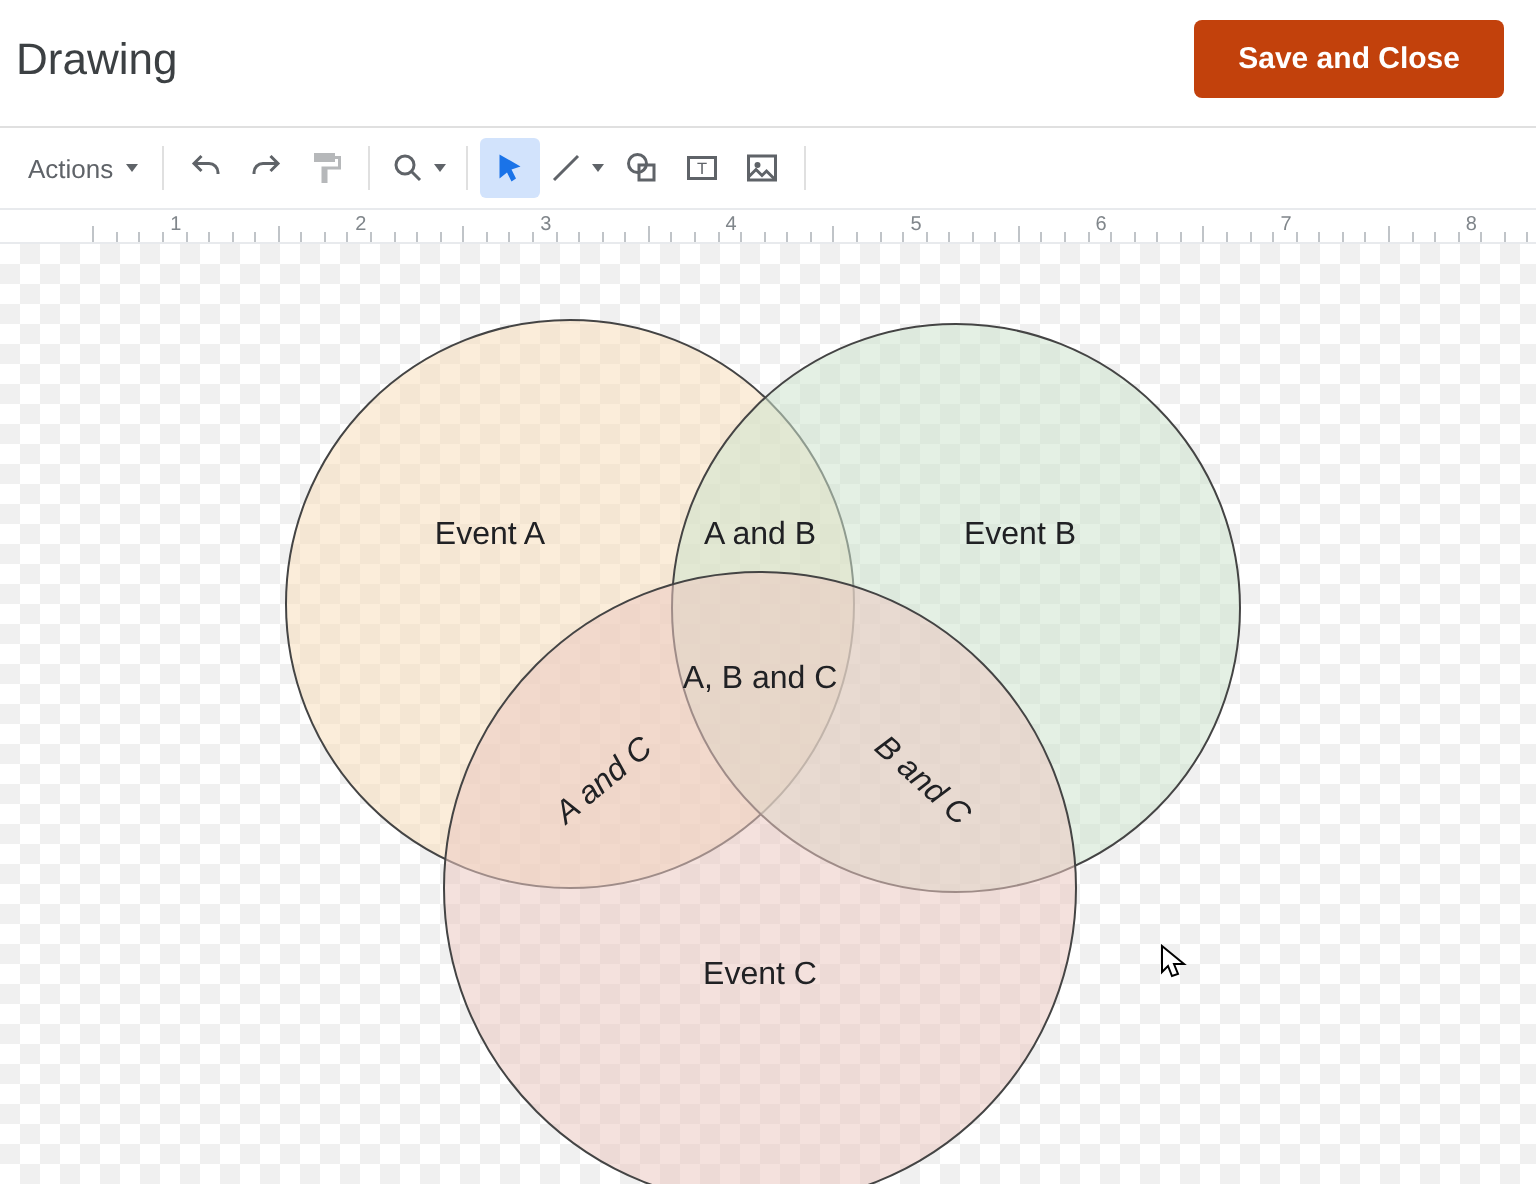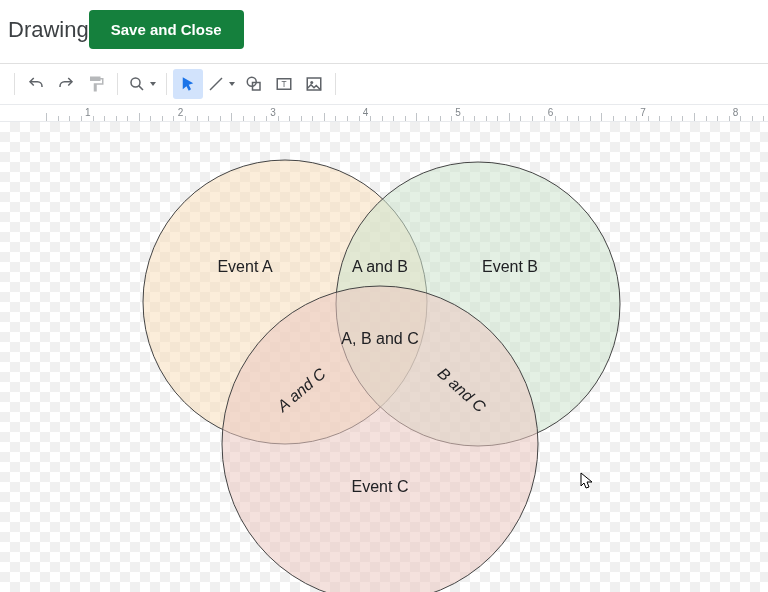--- a/index.html
+++ b/index.html
@@ -1,19 +1,19 @@
 <!DOCTYPE html>
 <html><head>
 <meta charset="utf-8">
 <style>
   * { box-sizing: border-box; }
   html, body { margin:0; padding:0; width:768px; height:592px; font-family: Arial, Helvetica, sans-serif; background:#fff; overflow:hidden; }
-  .header { display:flex; align-items:center; justify-content:flex-start; padding:10px 16px 14px 8px; }
+  .header { display:flex; align-items:center; justify-content:space-between; padding:10px 16px 14px 8px; }
   .title { font-size:22px; color:#3c4043; }
-  .save-btn { background:#15803d; color:#fff; border:none; border-radius:4px; font-size:15px; font-weight:600; padding:11px 22px; cursor:pointer; }
+  .save-btn { background:#c2410c; color:#fff; border:none; border-radius:4px; font-size:15px; font-weight:600; padding:11px 22px; cursor:pointer; }
   .divider { height:1px; background:#e0e0e0; width:100%; }
   .toolbar { display:flex; align-items:center; height:40px; padding:0 8px; gap:0; color:#5f6368; font-size:13px; }
   .tbtn { display:flex; align-items:center; justify-content:center; min-width:30px; height:30px; border-radius:3px; cursor:pointer; padding: 0 4px; }
   .tbtn.selected { background:#d2e3fc; }
   .tbtn svg { display:block; }
   .sep { width:1px; height:22px; background:#e0e0e0; margin:0 6px; }
   .actions { padding:0 6px; display:flex; align-items:center; gap:4px; cursor:pointer; }
   .caret { width:0; height:0; border-left:3px solid transparent; border-right:3px solid transparent; border-top:4px solid #5f6368; margin-left:2px; }
   .format { padding:0 10px; cursor:pointer; }
   .ruler { position:relative; height:18px; background:#fff; border-top:1px solid #e8eaed; border-bottom:1px solid #e8eaed; font-size:10px; color:#80868b; overflow:hidden; }
@@ -39,20 +39,24 @@
 </head>
 <body>
 
 <div class="header">
   <div class="title">Drawing</div>
   <button class="save-btn">Save and Close</button>
 </div>
 <div class="divider"></div>
 
 <div class="toolbar">
+  <div class="actions tbtn">
+    <span>Actions</span>
+    <span class="caret"></span>
+  </div>
   <div class="sep"></div>
 
   <div class="tbtn">
     <svg width="18" height="18" viewBox="0 0 24 24" fill="none" stroke="#5f6368" stroke-width="2">
         <path d="M9 14l-5-5 5-5"></path>
         <path d="M4 9h10a6 6 0 0 1 6 6v1"></path>
       </svg>
   </div>
   <div class="tbtn">
     <svg width="18" height="18" viewBox="0 0 24 24" fill="none" stroke="#5f6368" stroke-width="2">

